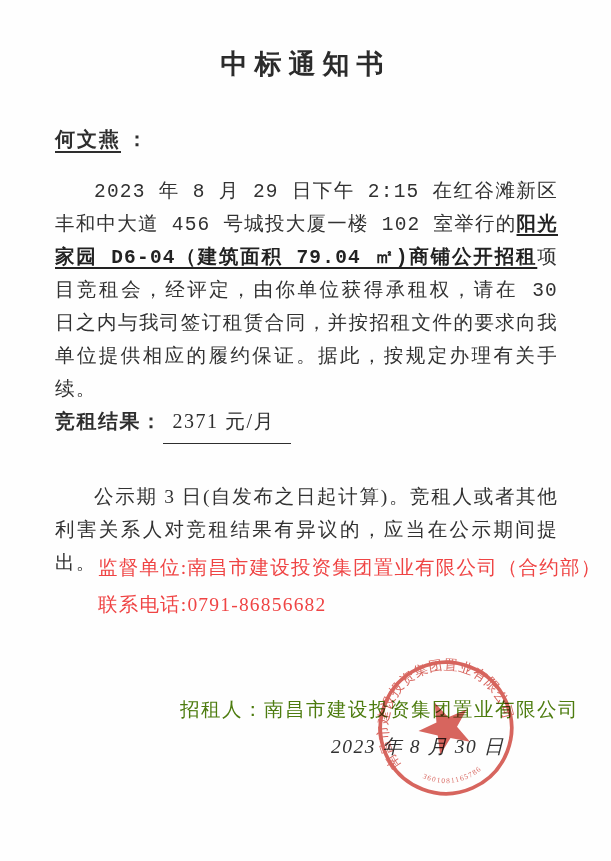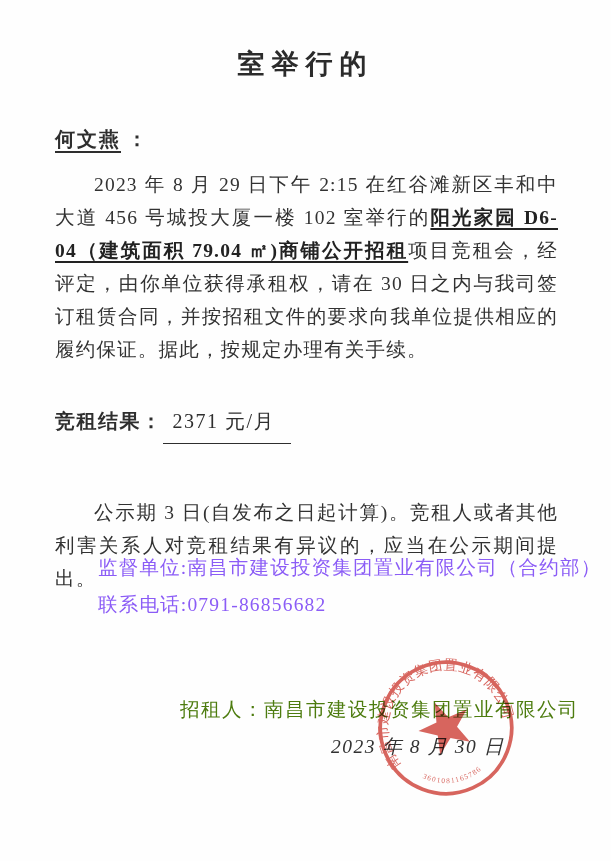--- a/index.html
+++ b/index.html
@@ -46,22 +46,22 @@
     position: absolute;
     left: 55px;
     width: 503px;
     font-size: 19.5px;
     line-height: 33px;
     text-align: justify;
     text-indent: 2em;
     letter-spacing: 1.2px;
     color: #323232;
   }
-  .para-main { top: 168px; }
-  .para-notice { top: 496px; }
+  .para-main { top: 176px; font-family: Liberation Mono, monospace; }
+  .para-notice { top: 480px; }
 
   .seg-highlight {
     font-weight: bold;
     text-decoration: underline;
     text-underline-offset: 4px;
     text-decoration-thickness: 1.6px;
     color: #222;
   }
 
   .result-line {
@@ -76,21 +76,21 @@
     display: inline-block;
     padding: 0 16px 8px 10px;
     border-bottom: 1.6px solid #2e2e2e;
   }
 
   .info-line {
     position: absolute;
     left: 98px;
     font-size: 19.5px;
     letter-spacing: 1.2px;
-    color: #8b5cf6;
+    color: #ef4444;
   }
   .supervisor-line { top: 554px; }
   .phone-line { top: 591px; }
 
   .signer-line {
     position: absolute;
     top: 696px;
     left: 180px;
     font-size: 19.5px;
     letter-spacing: 1.5px;
@@ -119,21 +119,21 @@
   .stamp text {
     font-family: "Liberation Serif", "DejaVu Serif", serif;
     fill: #d14a42;
   }
 </style>
 </head>
 <body>
 
 <div class="page">
 
-  <div class="doc-title">室举行的</div>
+  <div class="doc-title">中标通知书</div>
 
   <div class="recipient-line">
     <span class="recipient-name">何文燕</span><span>：</span>
   </div>
 
   <p class="body-para para-main">
     <span>2023 年 8 月 29 日下午 2:15 在红谷滩新区丰和中大道 456 号城投大厦一楼 102 室举行的</span><span class="seg-highlight">阳光家园 D6-04（建筑面积 79.04 ㎡)商铺公开招租</span><span>项目竞租会，经评定，由你单位获得承租权，请在 30 日之内与我司签订租赁合同，并按招租文件的要求向我单位提供相应的履约保证。据此，按规定办理有关手续。</span>
   </p>
 
   <div class="result-line">

